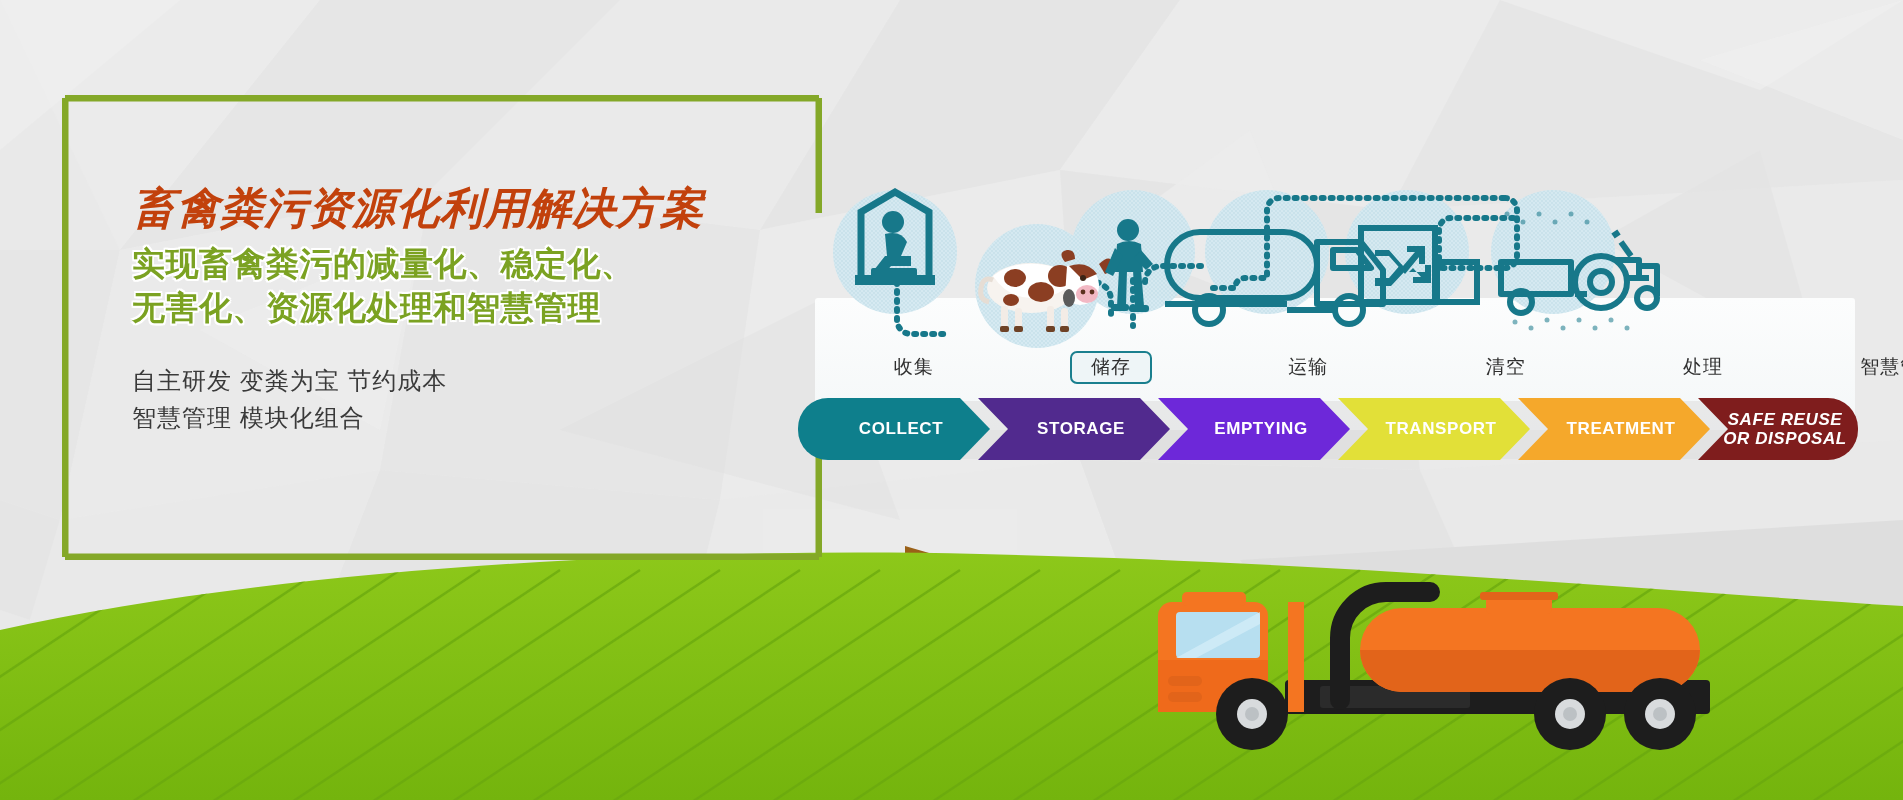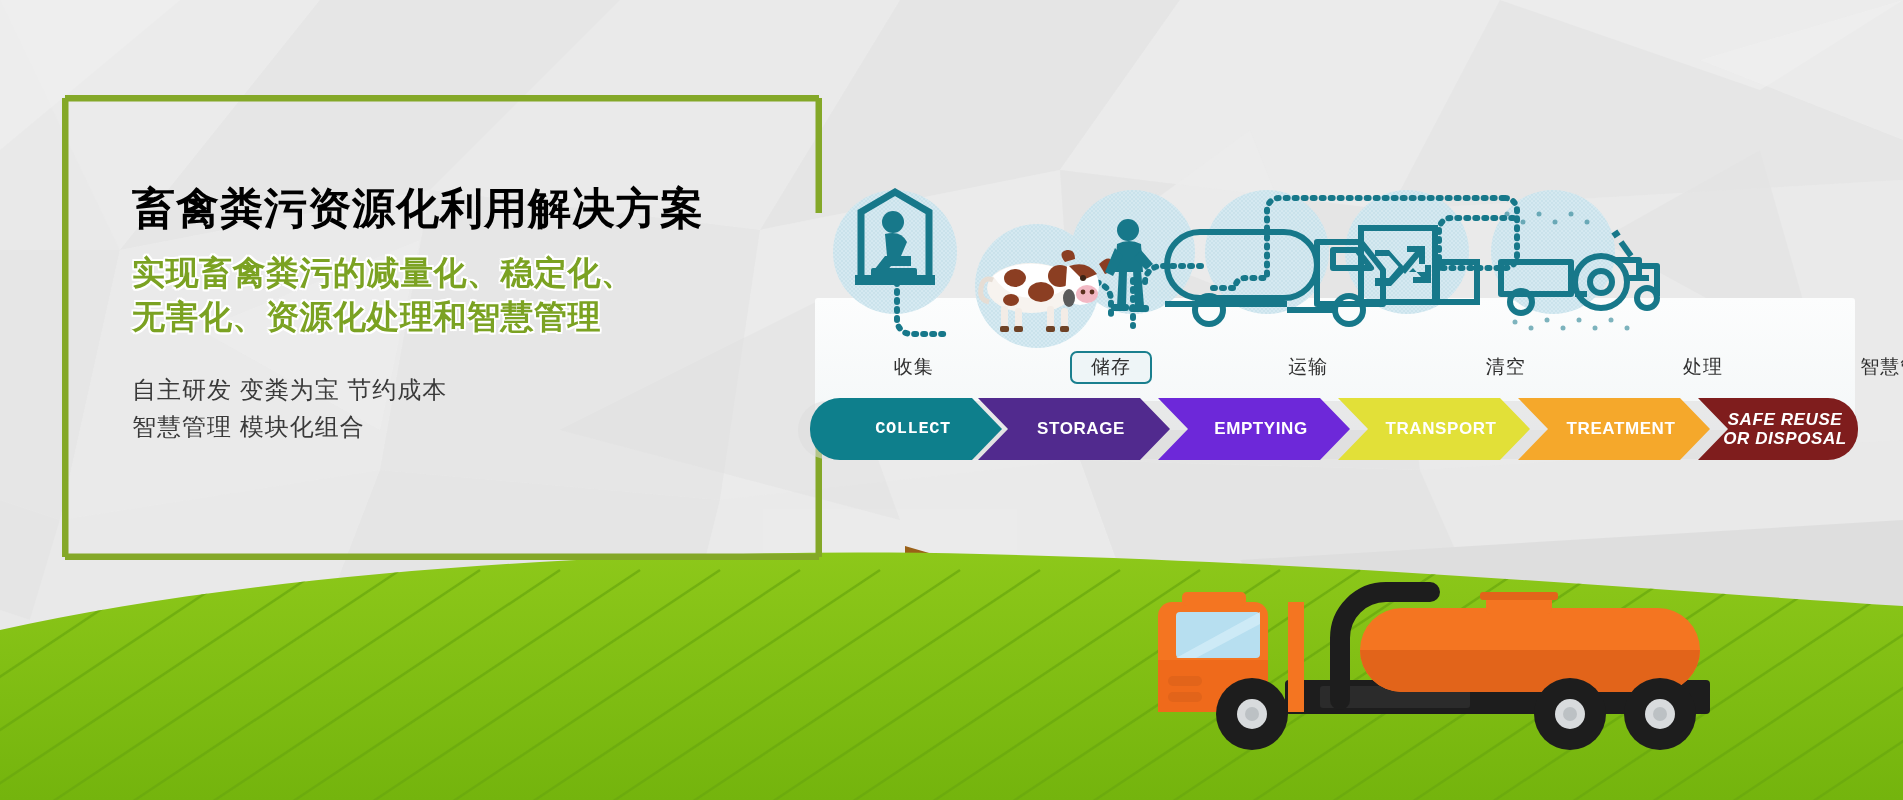--- a/index.html
+++ b/index.html
@@ -27,27 +27,28 @@
 
   
   .text-block {
     position: absolute;
     left: 132px; top: 183px;
     width: 660px;
   }
   .headline {
     font-size: 43px;
     font-weight: bold;
-    color: #000000;
+    color: #c2410c;
     letter-spacing: 1px;
     line-height: 1.18;
     white-space: nowrap;
+    font-style: italic;
   }
   .subline {
-    margin-top: 17px;
+    margin-top: 8px;
     font-size: 33px;
     font-weight: bold;
     color: #7ba222;
     line-height: 1.34;
     letter-spacing: 0.5px;
     text-shadow:
       -1.6px -1.6px 0 #ffffff,  1.6px -1.6px 0 #ffffff,
       -1.6px  1.6px 0 #ffffff,  1.6px  1.6px 0 #ffffff,
        0 -1.8px 0 #ffffff, 0 1.8px 0 #ffffff,
       -1.8px 0 0 #ffffff, 1.8px 0 0 #ffffff;
@@ -455,24 +456,24 @@
       </div>
     </div>
   </div>
 
   <div class="chevrons">
 
     <svg style="position:absolute;left:0;top:0;width:1060px;height:62px;" viewBox="0 0 1060 62">
       <rect x="0" y="3" width="1060" height="58" rx="29" fill="#dcdcdc" opacity="0.55"></rect>
     </svg>
 
-    <div class="chev" style="left:12px; width:192px;
+    <div class="chev" style="left:0px; width:192px;
                 background:#0e7f8c;
                 border-radius:30px 0 0 30px;
-                clip-path: polygon(0 0, 162px 0, 192px 31px, 162px 62px, 0 62px); font-family: Liberation Mono, monospace;">
+                clip-path: polygon(0 0, 162px 0, 192px 31px, 162px 62px, 0 62px);">
       <span class="lab">COLLECT</span>
     </div>
 
     <div class="chev" style="left:180px; width:192px; background:#512a8e;
                 clip-path: polygon(0 0, 162px 0, 192px 31px, 162px 62px, 0 62px, 30px 31px);">
       <span class="lab">STORAGE</span>
     </div>
 
     <div class="chev" style="left:360px; width:192px; background:#6d28d9;
                 clip-path: polygon(0 0, 162px 0, 192px 31px, 162px 62px, 0 62px, 30px 31px);">

